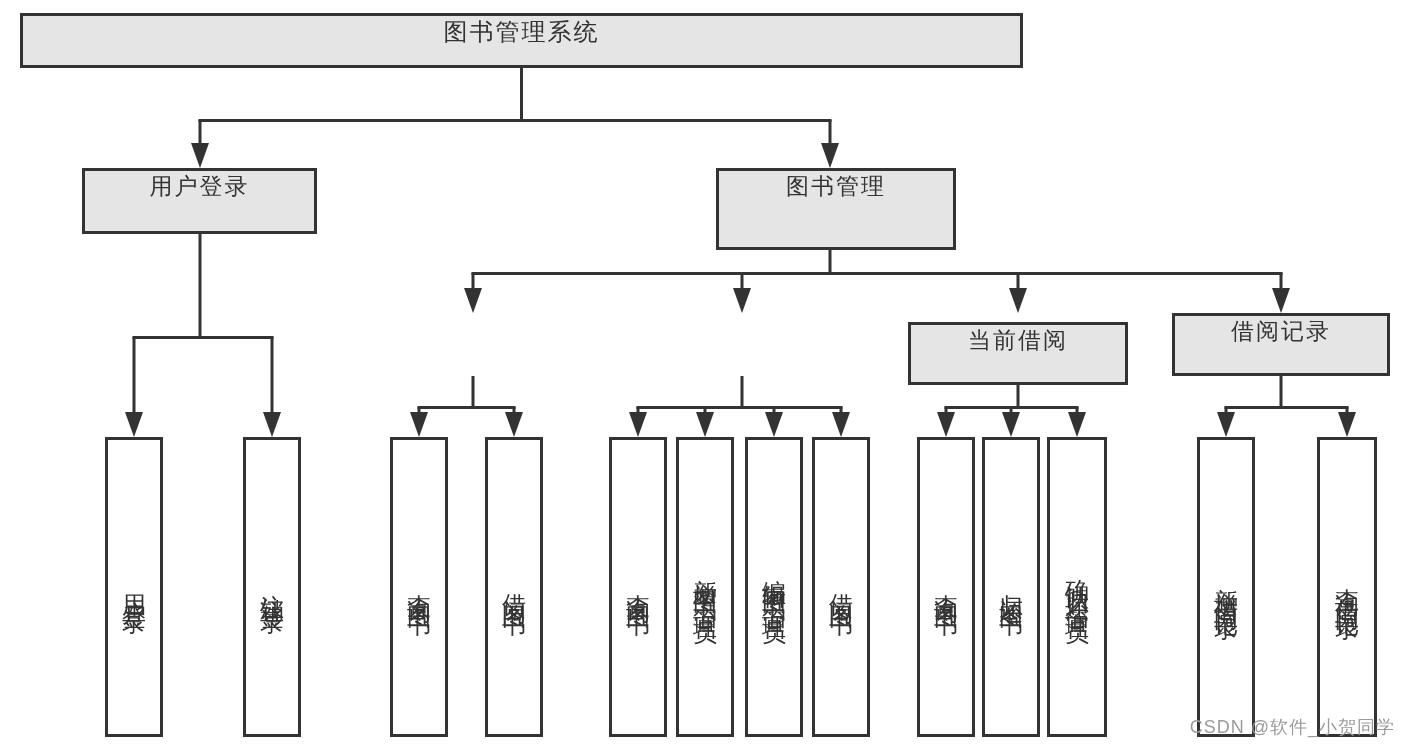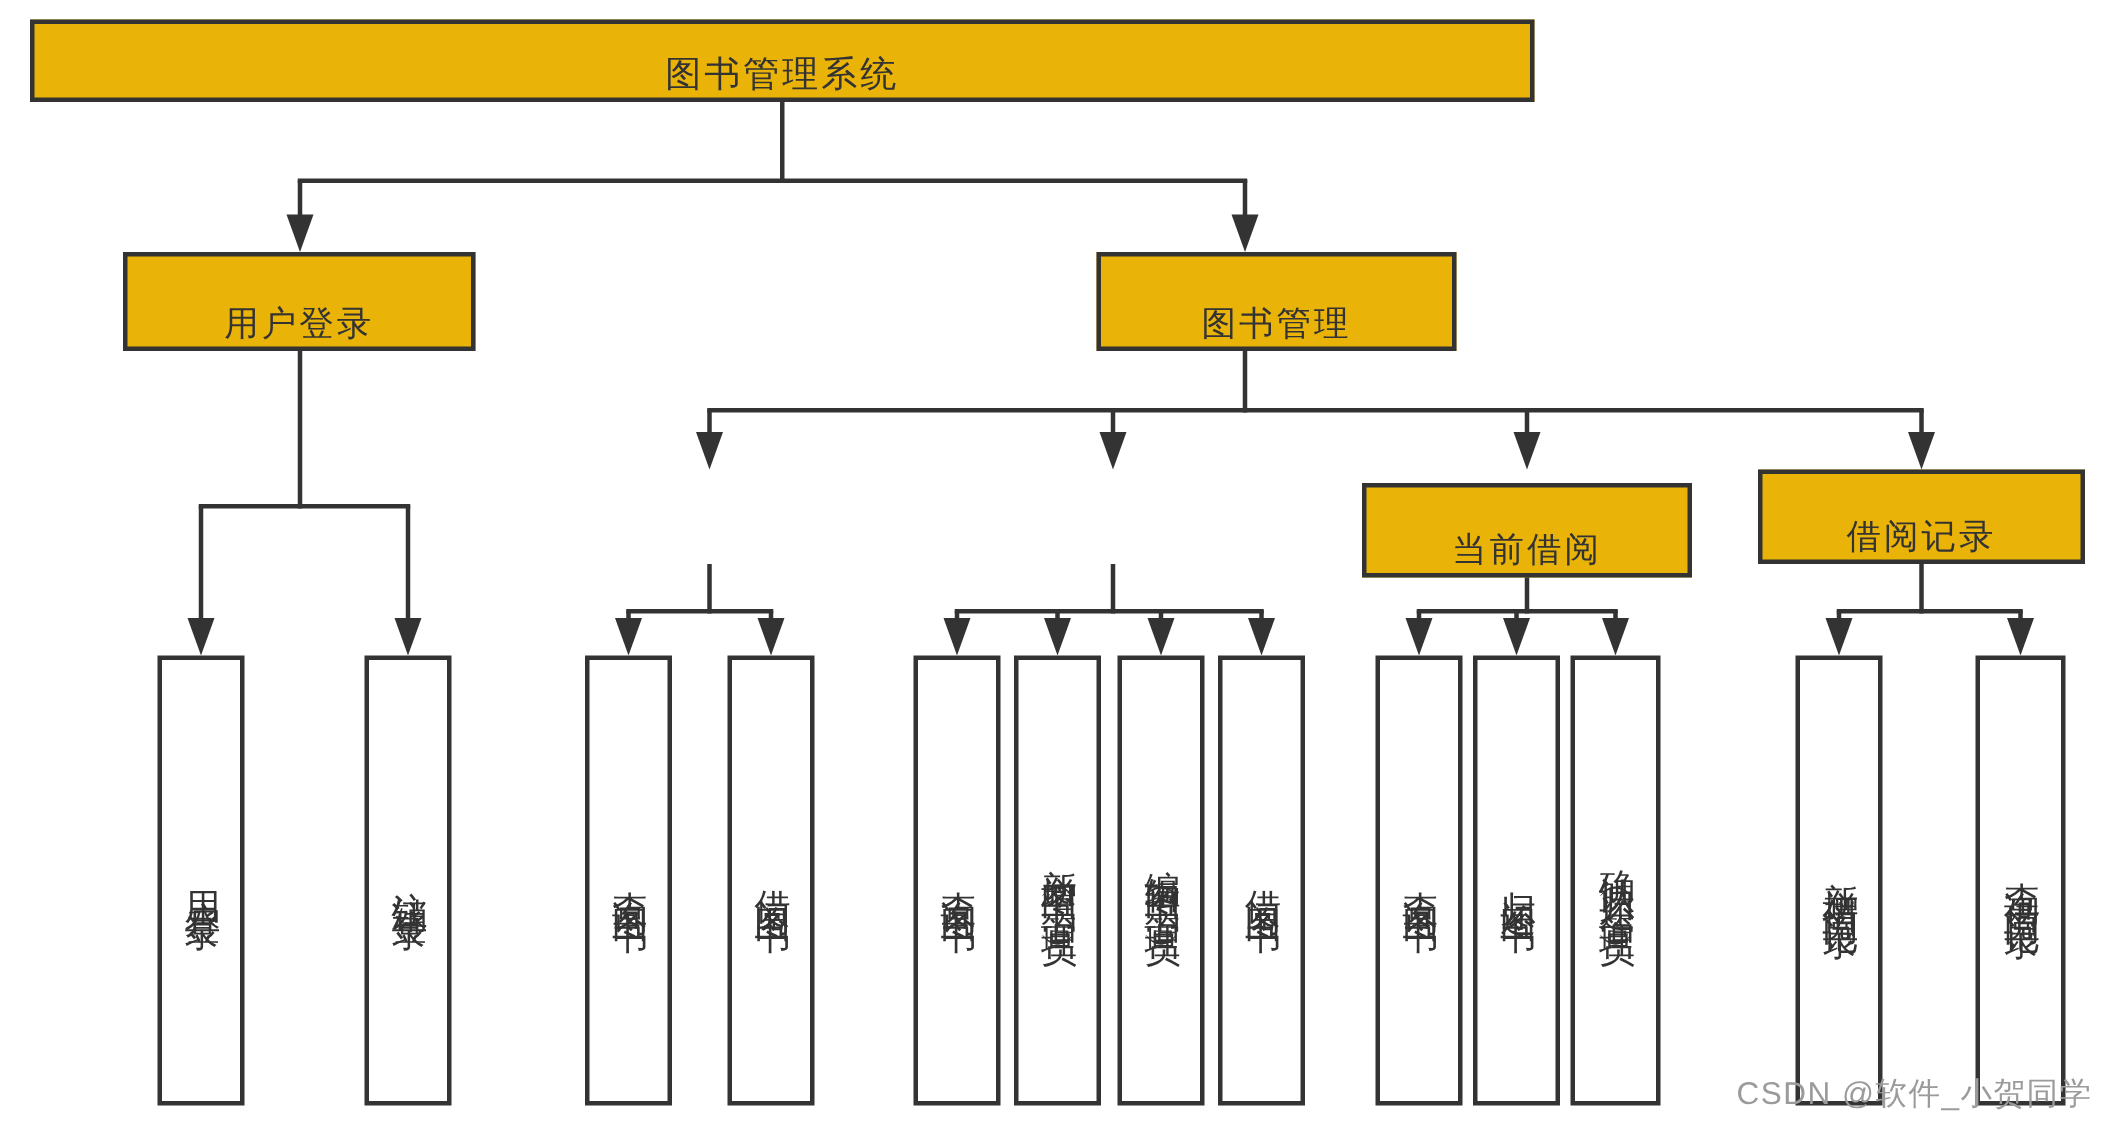--- a/index.html
+++ b/index.html
@@ -2,36 +2,36 @@
 <html><head>
 <meta charset="utf-8">
 <style>
   html,body{margin:0;padding:0;background:#ffffff;}
   #stage{
     position:relative;width:1405px;height:747px;background:#ffffff;overflow:hidden;
     font-family:"Liberation Sans",sans-serif;color:#333333;
   }
   #connectors{position:absolute;left:0;top:0;z-index:1;}
   .hnode{
-    position:absolute;z-index:2;background:#eab308;border:3px solid #333333;
-    box-sizing:border-box;display:flex;align-items:flex-end;justify-content:center;
+    position:absolute;z-index:2;background:#e5e5e5;border:3px solid #333333;
+    box-sizing:border-box;display:flex;align-items:flex-start;justify-content:center;
     font-size:23px;letter-spacing:2px;color:#333333;
   }
   .hnode.root{font-size:24px;}
   .vnode{
     position:absolute;z-index:2;background:#ffffff;border:3px solid #333333;
     box-sizing:border-box;display:flex;align-items:center;justify-content:center;
   }
   .vnode span{
     writing-mode:vertical-rl;text-orientation:mixed;
     font-size:24px;letter-spacing:6px;color:#333333;line-height:1;
   }
   #watermark{
     position:absolute;z-index:3;right:10px;top:715px;
-    font-size:21px;letter-spacing:1px;color:#9b9b9b;white-space:nowrap;
+    font-size:18px;letter-spacing:1px;color:#9b9b9b;white-space:nowrap;
   }
 </style>
 </head>
 <body>
 
 <div id="stage">
 
   <svg id="connectors" width="1405" height="747">
       <line x1="521.5" y1="68" x2="521.5" y2="122" stroke="#333333" stroke-width="3"></line>
       <line x1="200" y1="234" x2="200" y2="339" stroke="#333333" stroke-width="3"></line>
@@ -87,21 +87,21 @@
       <polygon points="1338,412 1356,412 1347,437" fill="#333333"></polygon>
     </svg>
 
   <div class="hnode root" style="left:20px;top:13px;width:1003px;height:55px;">
     <span>图书管理系统</span>
   </div>
 
   <div class="hnode" style="left:82px;top:168px;width:235px;height:66px;">
     <span>用户登录</span>
   </div>
-  <div class="hnode" style="left:731px;top:168px;width:240px;height:66px;">
+  <div class="hnode" style="left:716px;top:168px;width:240px;height:82px;">
     <span>图书管理</span>
   </div>
 
   <div class="hnode" style="left:908px;top:322px;width:220px;height:63px;">
     <span>当前借阅</span>
   </div>
   <div class="hnode" style="left:1172px;top:313px;width:218px;height:63px;font-family:Liberation Serif, serif;">
     <span>借阅记录</span>
   </div>
 

